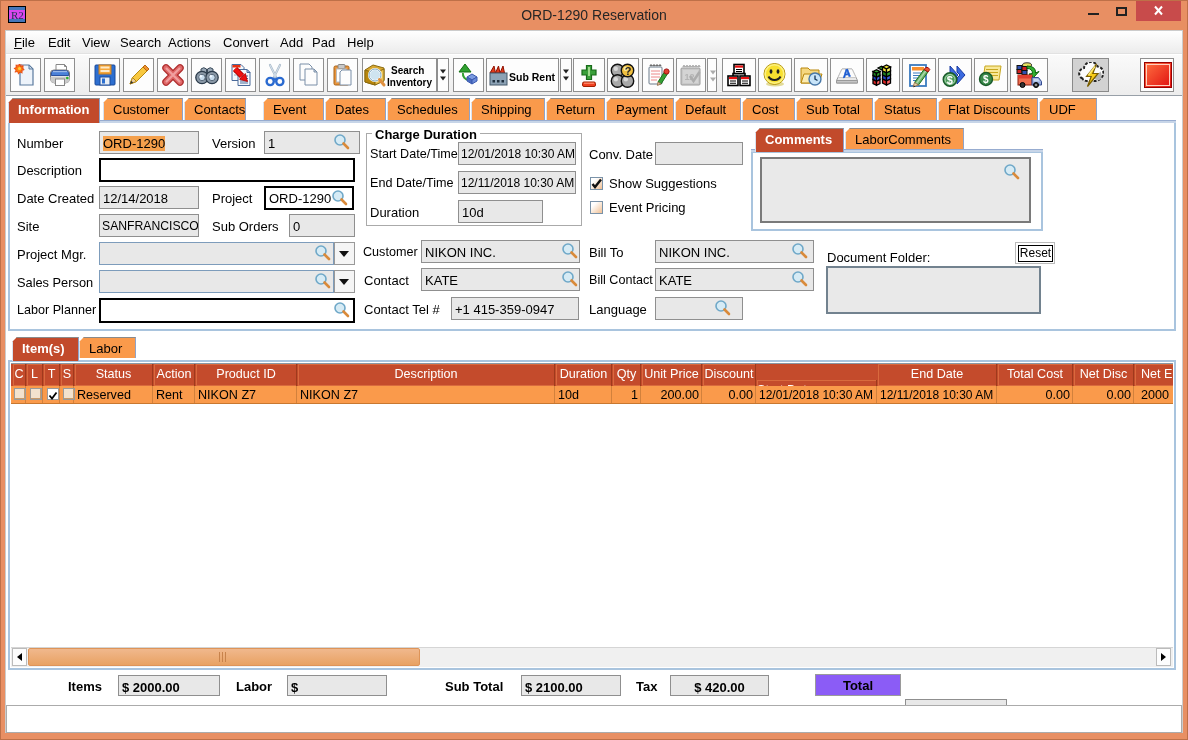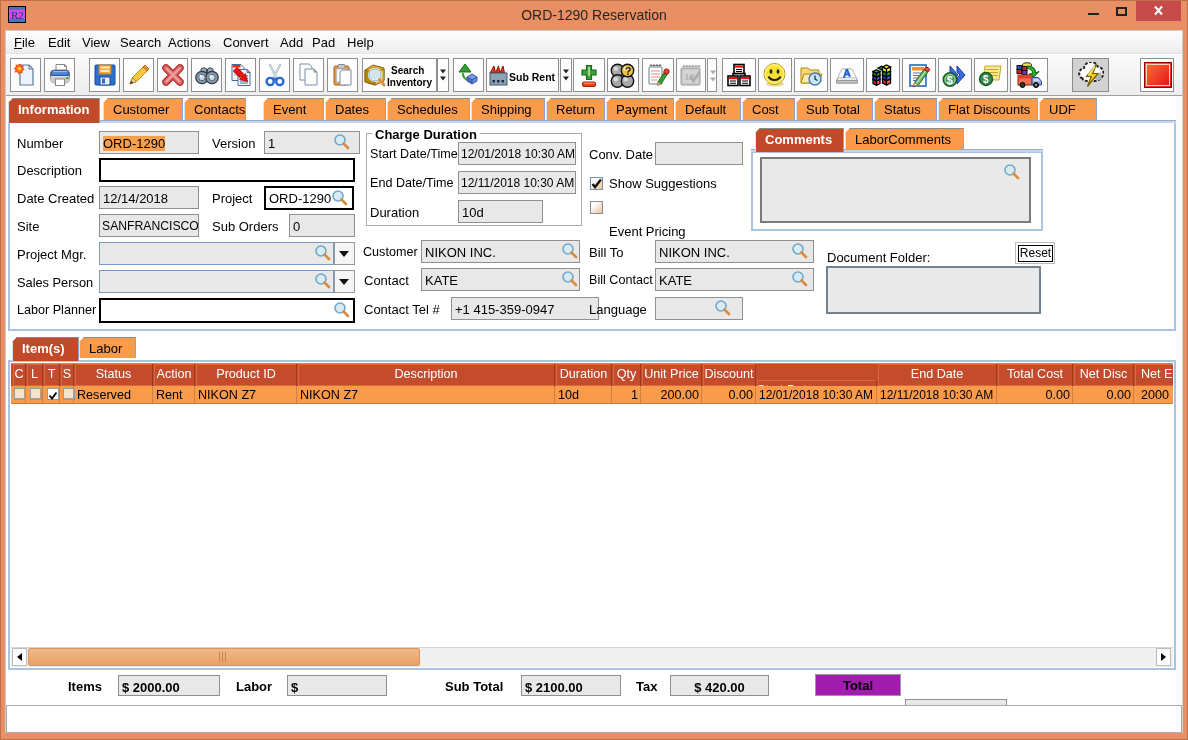--- a/index.html
+++ b/index.html
@@ -438,32 +438,32 @@
       <circle cx="7" cy="7" r="5" fill="#D6EBF5" stroke="#6FA8C8" stroke-width="1.6"></circle>
       <line x1="10.5" y1="10.5" x2="15" y2="15" stroke="#D98A3A" stroke-width="2.6" stroke-linecap="round"></line>
     </svg>
 <div class="lbl" style="left:364px;top:273px;">Contact</div>
 <div class="fld" style="left:421px;top:268px;width:159px;height:23px;">KATE</div>
 <svg class="mag" style="left:561px;top:270px;" viewBox="0 0 17 17">
       <circle cx="7" cy="7" r="5" fill="#D6EBF5" stroke="#6FA8C8" stroke-width="1.6"></circle>
       <line x1="10.5" y1="10.5" x2="15" y2="15" stroke="#D98A3A" stroke-width="2.6" stroke-linecap="round"></line>
     </svg>
 <div class="lbl" style="left:364px;top:302px;">Contact Tel #</div>
-<div class="fld" style="left:451px;top:297px;width:148px;height:23px;">+1 415-359-0947</div>
+<div class="fld" style="left:451px;top:297px;width:128px;height:23px;">+1 415-359-0947</div>
 
 <div class="lbl" style="left:589px;top:147px;">Conv. Date</div>
 <div class="fld" style="left:655px;top:142px;width:88px;height:23px;"></div>
 <div class="abs" style="left:590px;top:177px;width:13px;height:13px;background:linear-gradient(135deg,#FFFFFF 25%,#F2C49A 95%);border:1px solid #7A92A8;">
       <svg width="11" height="11" viewBox="0 0 11 11" style="position:absolute;left:0;top:0;">
         <path d="M1.5 6 L4 9 L10 1.5" stroke="#111" stroke-width="2.4" fill="none"></path>
       </svg>
     </div>
 <div class="lbl" style="left:609px;top:176px;">Show Suggestions</div>
 <div class="abs" style="left:590px;top:201px;width:13px;height:13px;background:linear-gradient(135deg,#FFFFFF 25%,#F2C49A 95%);border:1px solid #7A92A8;"></div>
-<div class="lbl" style="left:609px;top:200px;margin-top:24px;">Event Pricing</div>
+<div class="lbl" style="left:609px;top:200px;">Event Pricing</div>
 
 <div class="lbl" style="left:589px;top:245px;">Bill To</div>
 <div class="fld" style="left:655px;top:240px;width:159px;height:23px;">NIKON INC.</div>
 <svg class="mag" style="left:791px;top:242px;" viewBox="0 0 17 17">
       <circle cx="7" cy="7" r="5" fill="#D6EBF5" stroke="#6FA8C8" stroke-width="1.6"></circle>
       <line x1="10.5" y1="10.5" x2="15" y2="15" stroke="#D98A3A" stroke-width="2.6" stroke-linecap="round"></line>
     </svg>
 <div class="lbl" style="left:589px;top:273px;font-size:12.6px;">Bill Contact</div>
 <div class="fld" style="left:655px;top:268px;width:159px;height:23px;">KATE</div>
 <svg class="mag" style="left:791px;top:270px;" viewBox="0 0 17 17">
@@ -559,17 +559,17 @@
 
 <div id="bottom">
 <div class="lbl" style="left:68px;top:679px;font-weight:bold;">Items</div>
 <div class="fld" style="left:118px;top:675px;width:102px;height:21px;font-weight:bold;">$ 2000.00</div>
 <div class="lbl" style="left:236px;top:679px;font-weight:bold;">Labor</div>
 <div class="fld" style="left:287px;top:675px;width:100px;height:21px;font-weight:bold;">$</div>
 <div class="lbl" style="left:445px;top:679px;font-weight:bold;">Sub Total</div>
 <div class="fld" style="left:521px;top:675px;width:100px;height:21px;font-weight:bold;">$ 2100.00</div>
 <div class="lbl" style="left:636px;top:679px;font-weight:bold;">Tax</div>
 <div class="fld" style="left:670px;top:675px;width:99px;height:21px;font-weight:bold;text-align:center;">$ 420.00</div>
-<div class="abs" style="left:815px;top:674px;width:86px;height:22px;background:#a21caf;border:1px solid #9A9A9A;text-align:center;line-height:21px;font-weight:bold;font-size:13px;">Total</div>
+<div class="abs" style="left:815px;top:674px;width:86px;height:22px;background:#8b5cf6;border:1px solid #9A9A9A;text-align:center;line-height:21px;font-weight:bold;font-size:13px;">Total</div>
 <div class="fld" style="left:905px;top:675px;width:102px;height:34px;font-weight:bold;margin-top:24px;">$ 2520.00</div>
 
 <div class="abs" style="left:6px;top:705px;width:1176px;height:28px;background:#FFF;border:1px solid #ABABAB;"></div>
 </div>
 
 </body></html>

